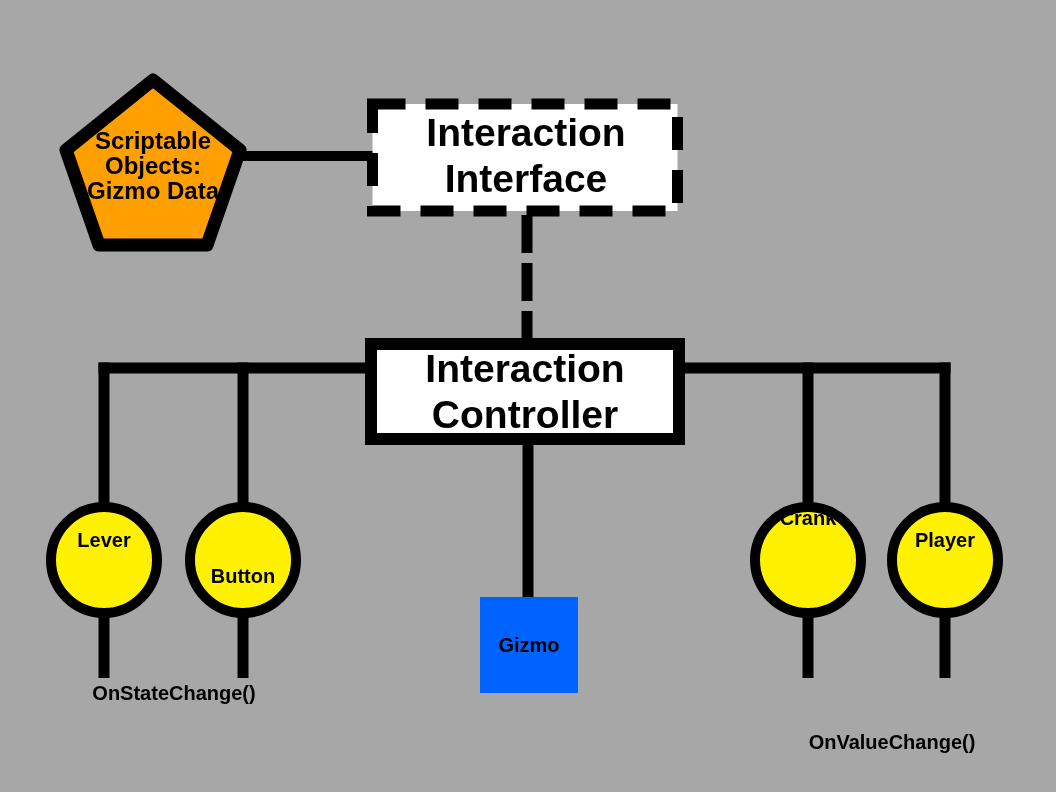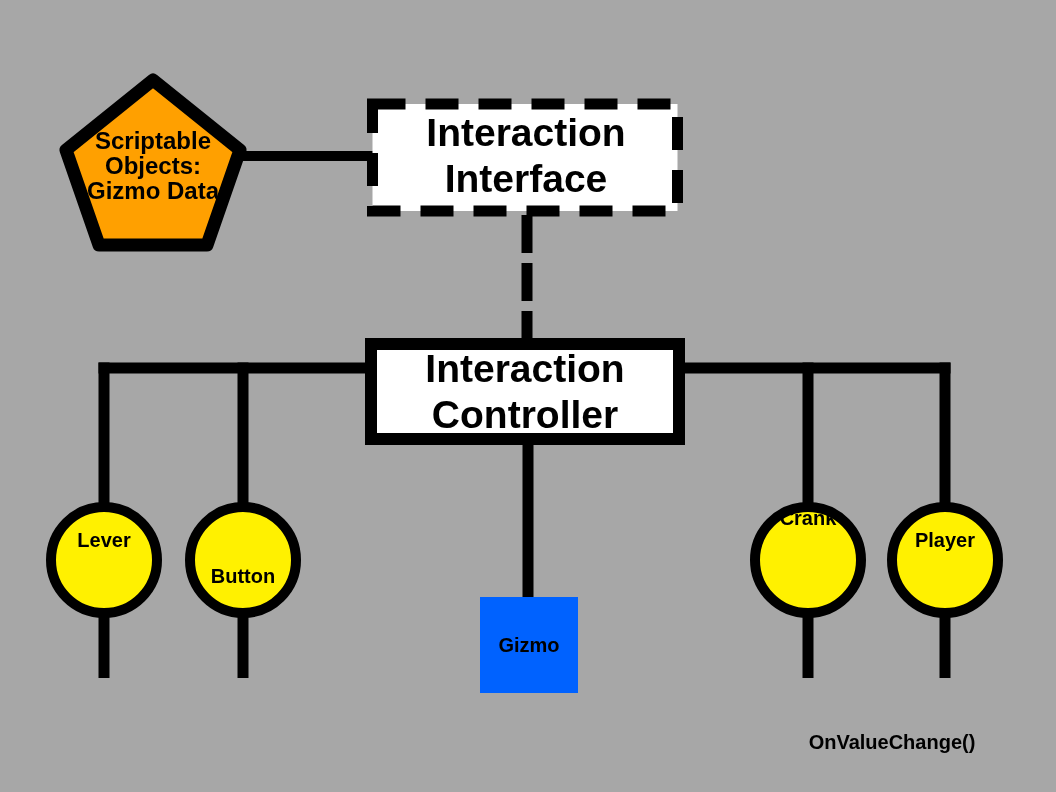--- a/index.html
+++ b/index.html
@@ -85,16 +85,17 @@
   <div class="label node lever-label">Lever</div>
 
   <div class="label node button-label">Button</div>
 
   <div class="label node crank-label">Crank</div>
 
   <div class="label node slider-label">Player</div>
 
   <div class="label node player-label">Gizmo</div>
 
+  <div class="label fn onstate-label">OnStateChange()</div>
 
   <div class="label fn onvalue-label">OnValueChange()</div>
 
 </div>
 
 </body></html>

